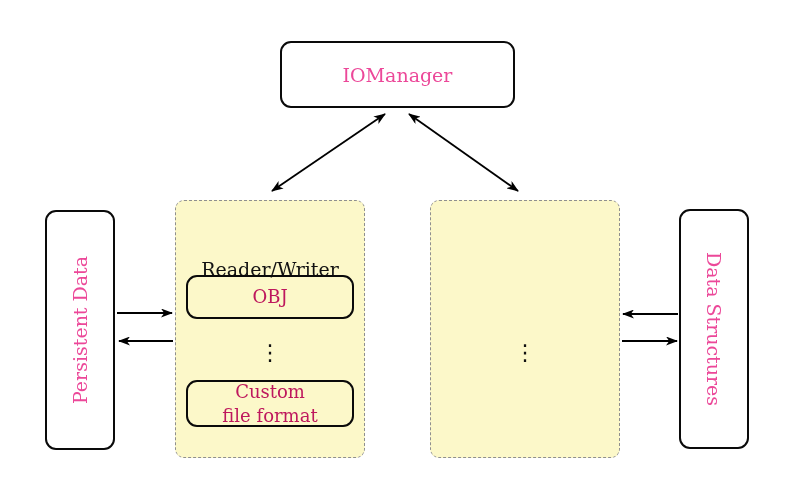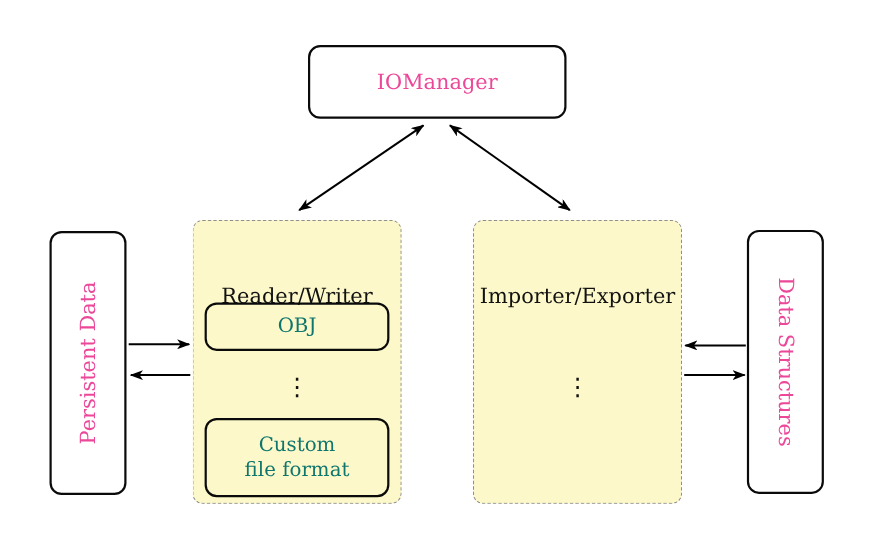--- a/index.html
+++ b/index.html
@@ -67,26 +67,26 @@
     left: 10px;
     width: 168px;
     background: transparent;
     border: 2.5px solid #0a0a0a;
     border-radius: 11px;
     display: flex;
     align-items: center;
     justify-content: center;
     text-align: center;
     font-size: 18px;
-    color: #0f766e;
+    color: #be185d;
     line-height: 1.3;
     white-space: pre-line;
   }
   .inner-top    { top: 74px;  height: 44px; }
-  .inner-bottom { top: 179px; height: 72px; }
+  .inner-bottom { top: 179px; height: 47px; }
   .panel-dots {
     position: absolute;
     left: 0; right: 0;
     top: 131px;
     height: 40px;
     display: flex;
     align-items: center;
     justify-content: center;
     font-size: 22px;
     color: #111111;
@@ -138,17 +138,16 @@
       <span>OBJ</span>
     </div>
     <div class="panel-dots">⋮</div>
     <div class="inner-node inner-bottom">
       <span>Custom
 file format</span>
     </div>
   </div>
 
   <div class="panel" id="panel-importer-exporter">
-    <div class="panel-title">Importer/Exporter</div>
     <div class="panel-dots">⋮</div>
   </div>
 
 </div>
 
 </body></html>

